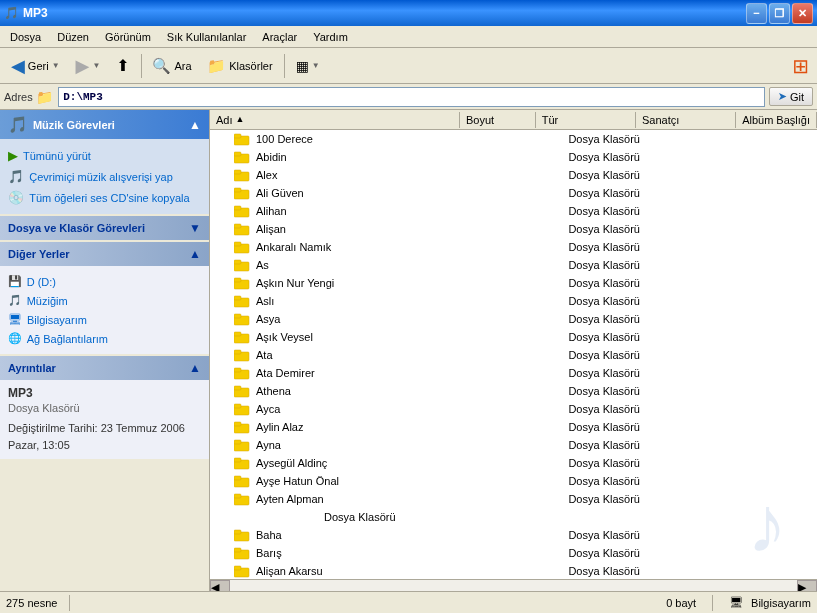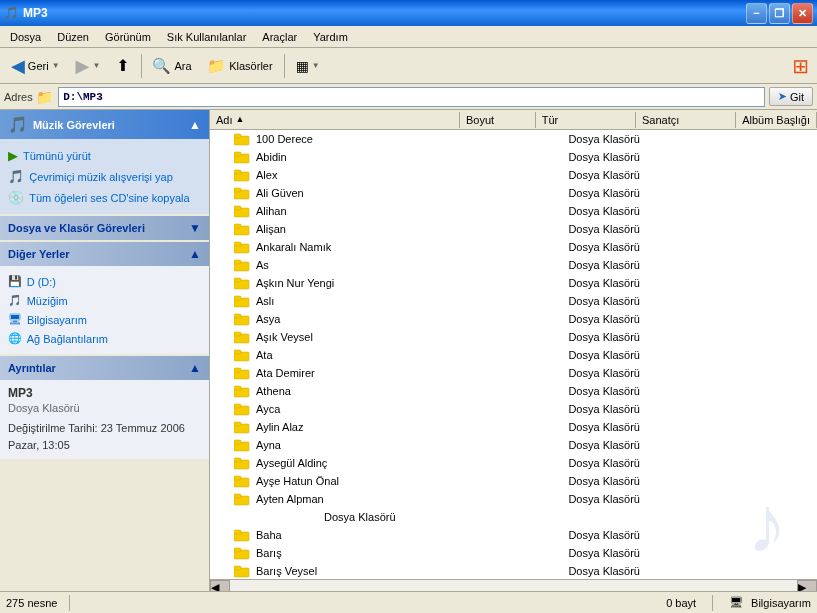--- a/index.html
+++ b/index.html
@@ -711,21 +711,21 @@
     <div class="file-cell type">Dosya Klasörü</div>
     <div class="file-cell artist"></div>
     <div class="file-cell album"></div>
   </div>
         <div class="file-row">
     <div class="file-cell name">
             <svg width="16" height="14" viewBox="0 0 16 14" style="vertical-align:middle;margin-right:2px;">
               <rect x="0" y="4" width="15" height="9" rx="1" fill="#F5CC00" stroke="#D4A500" stroke-width="0.5"></rect>
               <rect x="0" y="2" width="7" height="4" rx="1" fill="#F5CC00" stroke="#D4A500" stroke-width="0.5"></rect>
             </svg>
-            <span>Barış Veysel</span>
+            <span>Alişan Akarsu</span>
           </div>
     <div class="file-cell size"></div>
     <div class="file-cell type">Dosya Klasörü</div>
     <div class="file-cell artist"></div>
     <div class="file-cell album"></div>
   </div>
       </div>
 
     <div style="height:12px;background:#F1EFE9;border-top:1px solid #ACA899;display:flex;align-items:center;">
       <div style="width:20px;height:12px;background:#C8C4BC;border:1px solid #A09898;cursor:pointer;">◀</div>

